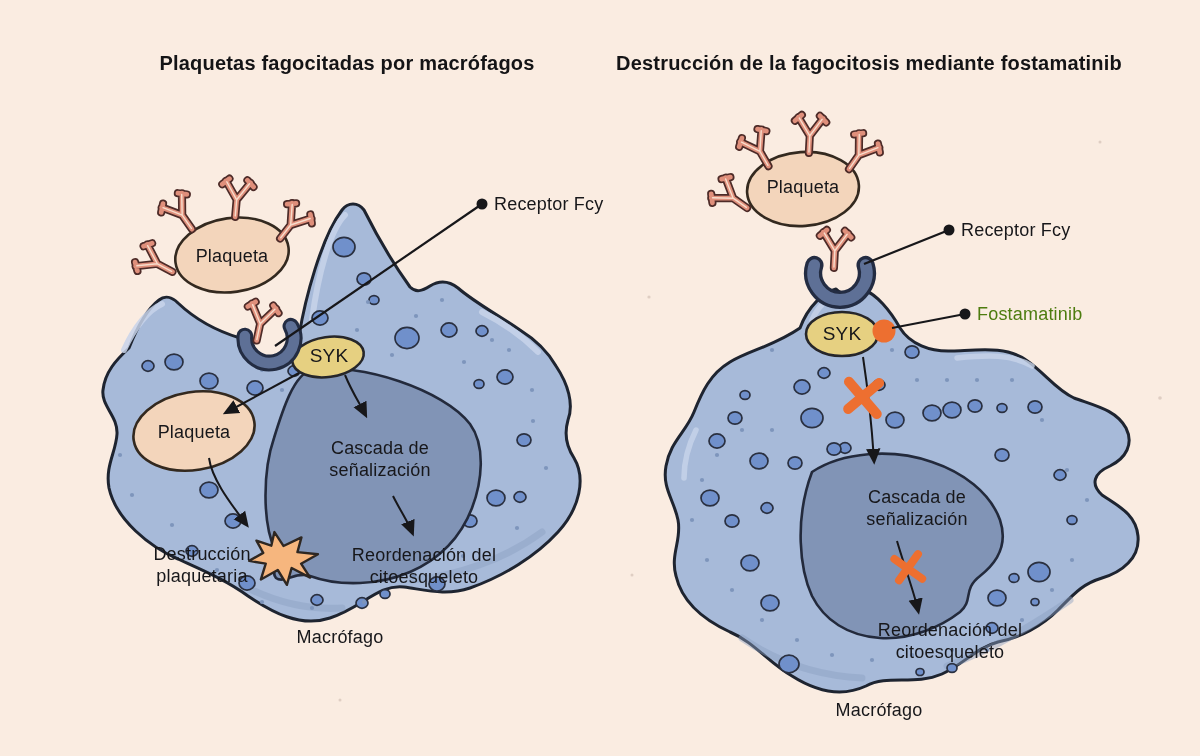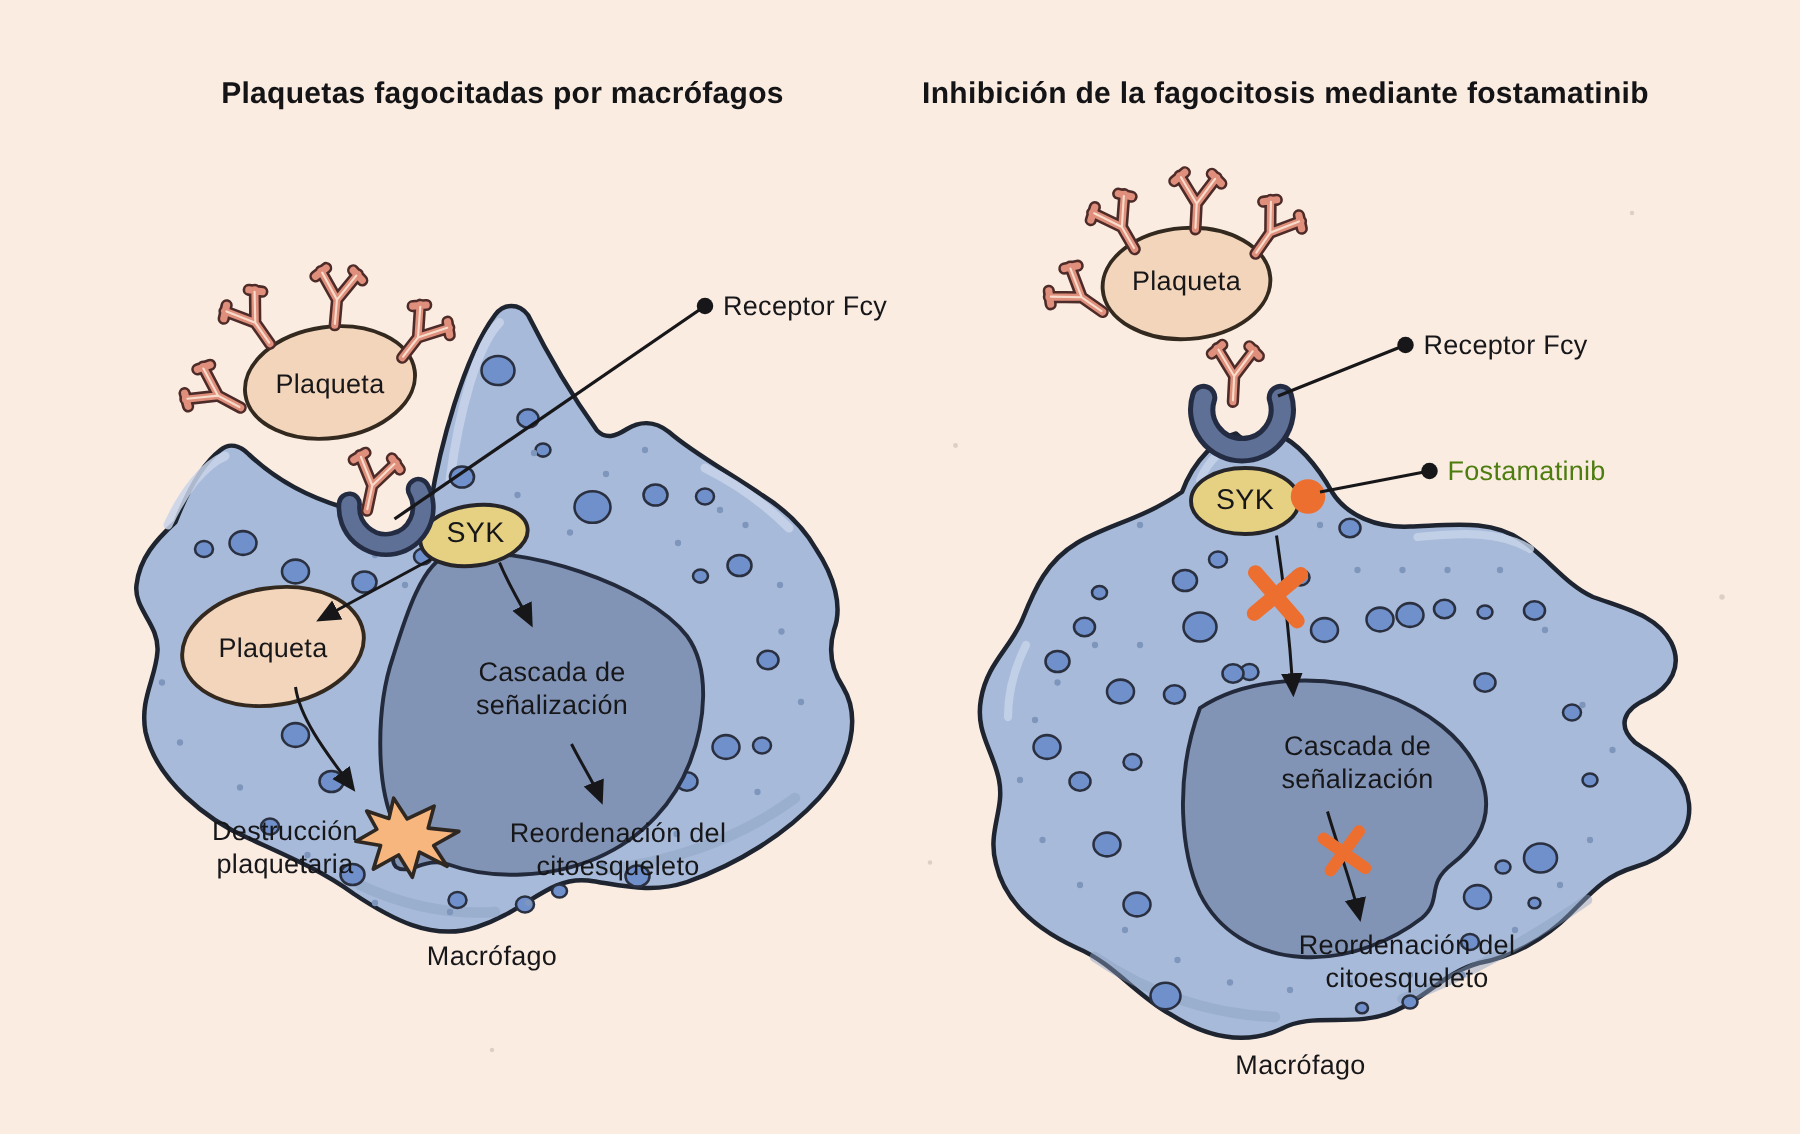--- a/index.html
+++ b/index.html
@@ -1,17 +1,17 @@
 <!DOCTYPE html>
 <html><head>
 <meta charset="utf-8">
 <style>
   html,body{margin:0;padding:0;width:1200px;height:756px;overflow:hidden;}
   body{background:#FAECE1;font-family:"Liberation Sans",sans-serif;position:relative;}
-  .stage{position:absolute;inset:0;}
+  .stage{position:absolute;inset:0;margin-left:12px;}
   .lbl{position:absolute;color:#17171a;white-space:pre-line;text-align:center;transform:translate(-50%,-50%);font-size:18px;line-height:22px;letter-spacing:.2px;}
   .lbl.left-align{transform:translate(0,-50%);text-align:center;}
   .title{position:absolute;transform:translate(-50%,-50%);font-weight:bold;font-size:20px;color:#141416;letter-spacing:.2px;white-space:nowrap;}
   .orange{color:#4d7c0f;}
 </style>
 </head>
 <body>
 
 <div class="stage">
 <svg width="1200" height="756" viewBox="0 0 1200 756">
@@ -303,21 +303,21 @@
 
   <use href="#antibody" transform="translate(746,148) rotate(-30) scale(0.95)"></use>
   <use href="#antibody" transform="translate(798,132) rotate(3) scale(0.95)"></use>
   <use href="#antibody" transform="translate(849,152) rotate(35) scale(0.95)"></use>
   <use href="#antibody" transform="translate(718,196) rotate(-55) scale(0.95)"></use>
   <use href="#antibody" transform="translate(823,247) rotate(3) scale(0.95)"></use>
 </svg>
 
 
 <div class="title" style="left:335px;top:63px;">Plaquetas fagocitadas por macrófagos</div>
-<div class="title" style="left:857px;top:63px;">Inhibición de la fagocitosis mediante fostamatinib</div>
+<div class="title" style="left:857px;top:63px;">Destrucción de la fagocitosis mediante fostamatinib</div>
 
 <div class="lbl" style="left:220px;top:256px;">Plaqueta</div>
 <div class="lbl left-align" style="left:482px;top:204px;">Receptor Fcy</div>
 <div class="lbl" style="left:317px;top:356px;font-size:19px;">SYK</div>
 <div class="lbl" style="left:182px;top:432px;">Plaqueta</div>
 <div class="lbl" style="left:368px;top:459px;">Cascada de
 señalización</div>
 <div class="lbl" style="left:190px;top:565px;">Destrucción
 plaquetaria</div>
 <div class="lbl" style="left:412px;top:566px;">Reordenación del

